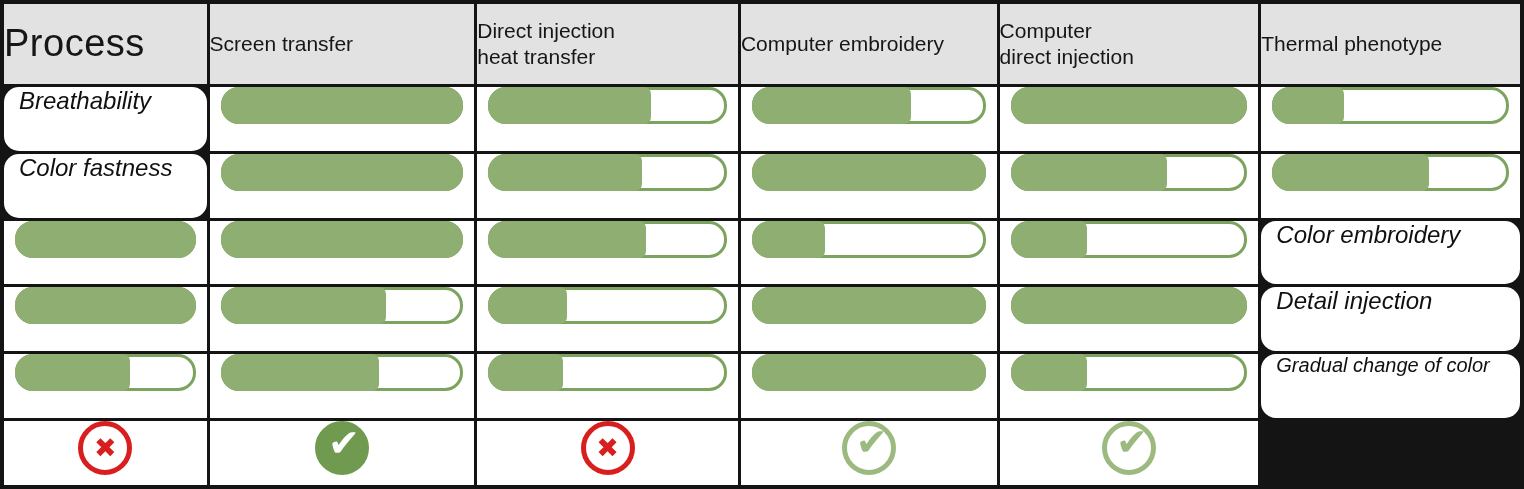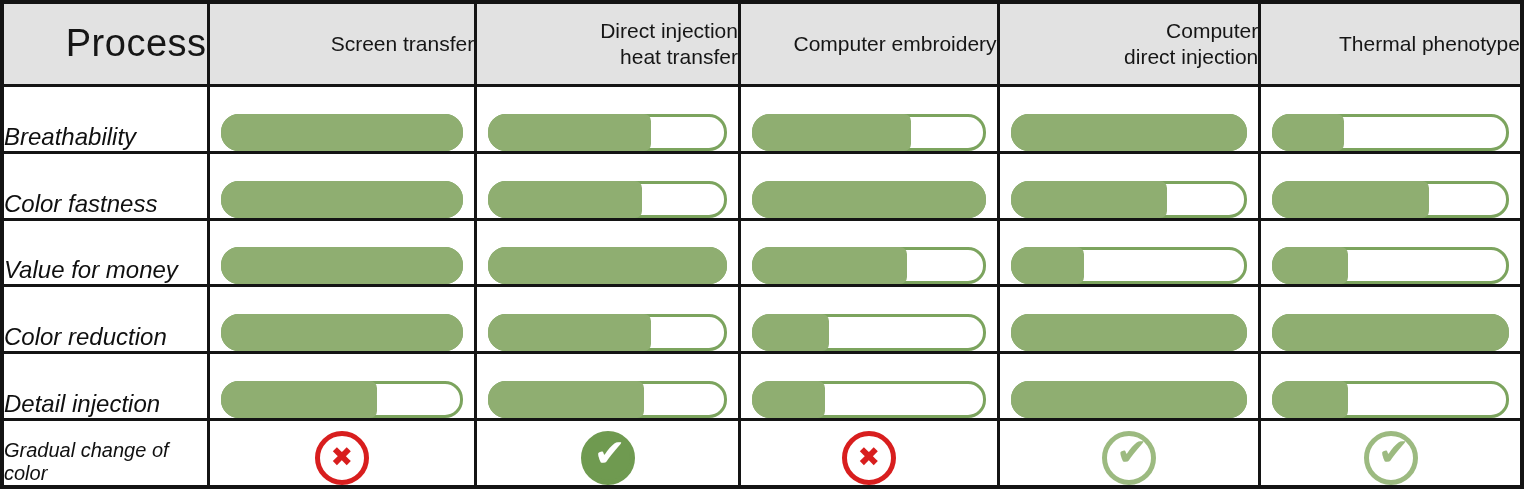--- a/index.html
+++ b/index.html
@@ -5,25 +5,25 @@
   html,body{margin:0;padding:0;background:#fff;}
   body{font-family:"Liberation Sans","DejaVu Sans",sans-serif;}
   .table{
     width:1524px;height:489px;box-sizing:border-box;
     background:var(--grid-line,#141414);
     display:grid;
     grid-template-columns:202fr 264fr 260fr 255fr 258fr 258fr;
     grid-template-rows:80px repeat(6,1fr);
     gap:3px;border:4px solid var(--grid-line,#141414);
   }
-  .cell{background:#fff;display:flex;align-items:flex-end;justify-content:center;overflow:visible;}
+  .cell{background:#fff;display:flex;align-items:flex-start;justify-content:center;overflow:visible;}
   .head{background:var(--header-bg,#e2e2e2);flex-direction:column;line-height:1.25;
         font-size:21px;color:#161616;text-align:center;}
   .corner{font-size:38px;letter-spacing:0.5px;}
-  .rowlabel{justify-content:flex-start;padding-left:0;font-style:italic;font-size:24px;color:#101010;}
+  .rowlabel{justify-content:flex-start;padding-left:15px;font-style:italic;font-size:24px;color:#101010;border-radius:15px;}
   .rowlabel.small{font-size:20px;}
   .bar{
     position:relative;width:calc(100% - 28px);height:31px;
     border:3px solid var(--bar-border,#7ca45e);border-radius:18px;background:#fff;
   }
   .fill{
     position:absolute;left:-3px;top:-3px;height:calc(100% + 6px);
     background:var(--bar-fill,#8fae71);
     border-radius:18px 7px 7px 18px;
   }
@@ -116,21 +116,20 @@
       <div class="bar">
         <div class="fill" style="width: 68%;"></div>
       </div>
     </div>
   <div class="cell">
       <div class="bar">
         <div class="fill" style="width: 68%;"></div>
       </div>
     </div>
 
-  <div class="cell rowlabel">Value for money</div>
   <div class="cell">
       <div class="bar">
         <div class="fill full" style="width: 100%;"></div>
       </div>
     </div>
   <div class="cell">
       <div class="bar">
         <div class="fill full" style="width: 100%;"></div>
       </div>
     </div>
@@ -143,21 +142,21 @@
       <div class="bar">
         <div class="fill" style="width: 32%;"></div>
       </div>
     </div>
   <div class="cell">
       <div class="bar">
         <div class="fill" style="width: 33%;"></div>
       </div>
     </div>
 
-  <div class="cell rowlabel">Color reduction</div>
+  <div class="cell rowlabel">Color embroidery</div>
   <div class="cell">
       <div class="bar">
         <div class="fill full" style="width: 100%;"></div>
       </div>
     </div>
   <div class="cell">
       <div class="bar">
         <div class="fill" style="width: 70%;"></div>
       </div>
     </div>

